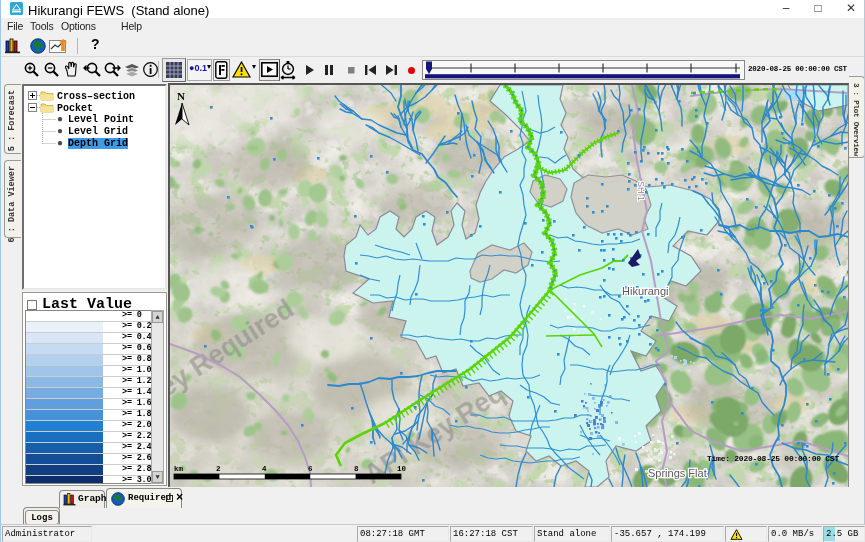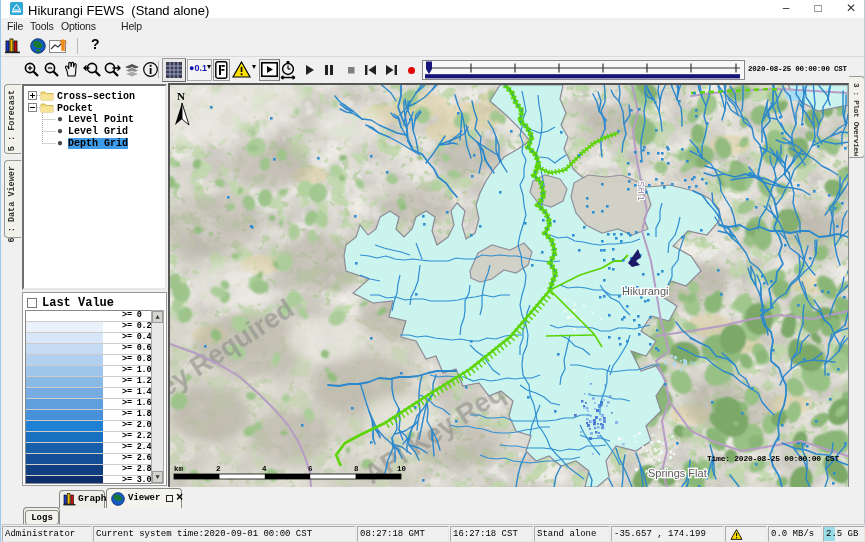--- a/index.html
+++ b/index.html
@@ -24,21 +24,21 @@
 .vtabR .vt { position:absolute; left:3px; top:6px; font-family:"Liberation Mono",monospace; font-size:7.5px; letter-spacing:-0.2px;
         font-weight:bold; color:#333; writing-mode:vertical-rl; white-space:nowrap; }
 #treepanel { position:absolute; left:21px; top:84px; width:145px; height:206px; background:#fff;
             border:2px solid; border-color:#6e6e6e #e8e8e8 #e8e8e8 #6e6e6e; overflow:hidden;
             font-family:"Liberation Mono",monospace; font-size:10px; font-weight:bold; color:#000; }
 .trow { position:absolute; height:12px; line-height:12px; white-space:nowrap; font-size:0; }
 .trow span { font-size:10px; }
 .trow svg { display:inline-block; }
 #legendpanel { position:absolute; left:21px; top:292px; width:145px; height:194px; background:#fff;
      border:1px solid #9a9a94; font-family:"Liberation Mono",monospace; font-weight:bold; color:#000; }
-#lv { position:absolute; left:4px; top:3px; font-size:12px; }
+#lv { position:absolute; left:4px; top:3px; font-size:15px; }
 #lv .cb { display:inline-block; width:10px; height:10px; border:1px solid #777; background:#fff;
           vertical-align:-2px; margin-right:5px; }
 #llist { position:absolute; left:2px; top:17px; width:128px; height:174px; border:1px solid #888;
          background:#fff; overflow:hidden; }
 .lrow { height:11px; border-bottom:1px solid #ccc; position:relative; }
 .lsw { position:absolute; left:0; top:0; width:77px; height:10px; }
 .llb { position:absolute; left:96px; top:-1px; font-size:8.5px; letter-spacing:-0.2px; }
 #lscroll { position:absolute; right:2px; top:17px; width:13px; height:174px; background:#e8e8e8;
            border:1px solid #aaa; }
 .sbtn { position:absolute; left:0; width:11px; height:12px; background:#d6d4cf; border:1px solid #999;
@@ -1438,32 +1438,31 @@
         <rect x="0.4" y="11" width="12" height="1.4" fill="#222"></rect>
       </svg>
     <span style="position:absolute;left:18px;top:2px;">Graph</span>
   </div>
   <div class="btab" style="left:105px;top:1px;width:76px;height:20px;background:#f4f3ee;">
     <svg style="position:absolute;left:4px;top:3px;" width="14" height="14" viewBox="0 0 16 16">
         <circle cx="8" cy="8" r="7.3" fill="#1459c8"></circle>
         <path d="M3 4 Q6 2 9 3.5 Q12 5 13 8 Q11 11 8 10 Q4 9.5 3.5 7 Z" fill="#1a7a33"></path>
         <circle cx="8" cy="8" r="7.3" fill="none" stroke="#08244e" stroke-width="0.8"></circle>
       </svg>
-    <span style="position:absolute;left:21px;top:4px;font-size:9px;">Viewer</span>
+    <span style="position:absolute;left:21px;top:4px;font-size:9px;">Required</span>
     <span style="position:absolute;left:59px;top:6px;width:7px;height:7px;border:1.5px solid #222;"></span>
     <span style="position:absolute;left:69px;top:2px;font-size:12px;font-weight:bold;">×</span>
   </div>
 </div>
 
 <div id="logs">Logs</div>
 
 <div style="position:absolute;right:0;top:0;width:1px;height:542px;background:#b8c8d8;"></div>
 <div id="statusbar">
   <div class="scell" style="left:1px;width:90px;">Administrator</div>
-  <div class="scell" style="left:92px;width:263px;">Current system time:2020-09-01 00:00 CST</div>
   <div class="scell" style="left:356px;width:92px;">08:27:18 GMT</div>
   <div class="scell" style="left:449px;width:83px;">16:27:18 CST</div>
   <div class="scell" style="left:533px;width:76px;">Stand alone</div>
   <div class="scell" style="left:610px;width:113px;">-35.657 , 174.199</div>
   <div class="scell" style="left:724px;width:42px;">
     <svg width="13" height="11" viewBox="0 0 19 17" style="margin-left:2px;">
         <path d="M9.5 1 L18 16 L1 16 Z" fill="#ffe000" stroke="#000" stroke-width="1.4"></path>
         <rect x="8.7" y="6" width="1.7" height="5" fill="#000"></rect>
         <rect x="8.7" y="12.4" width="1.7" height="1.8" fill="#000"></rect>
       </svg>

